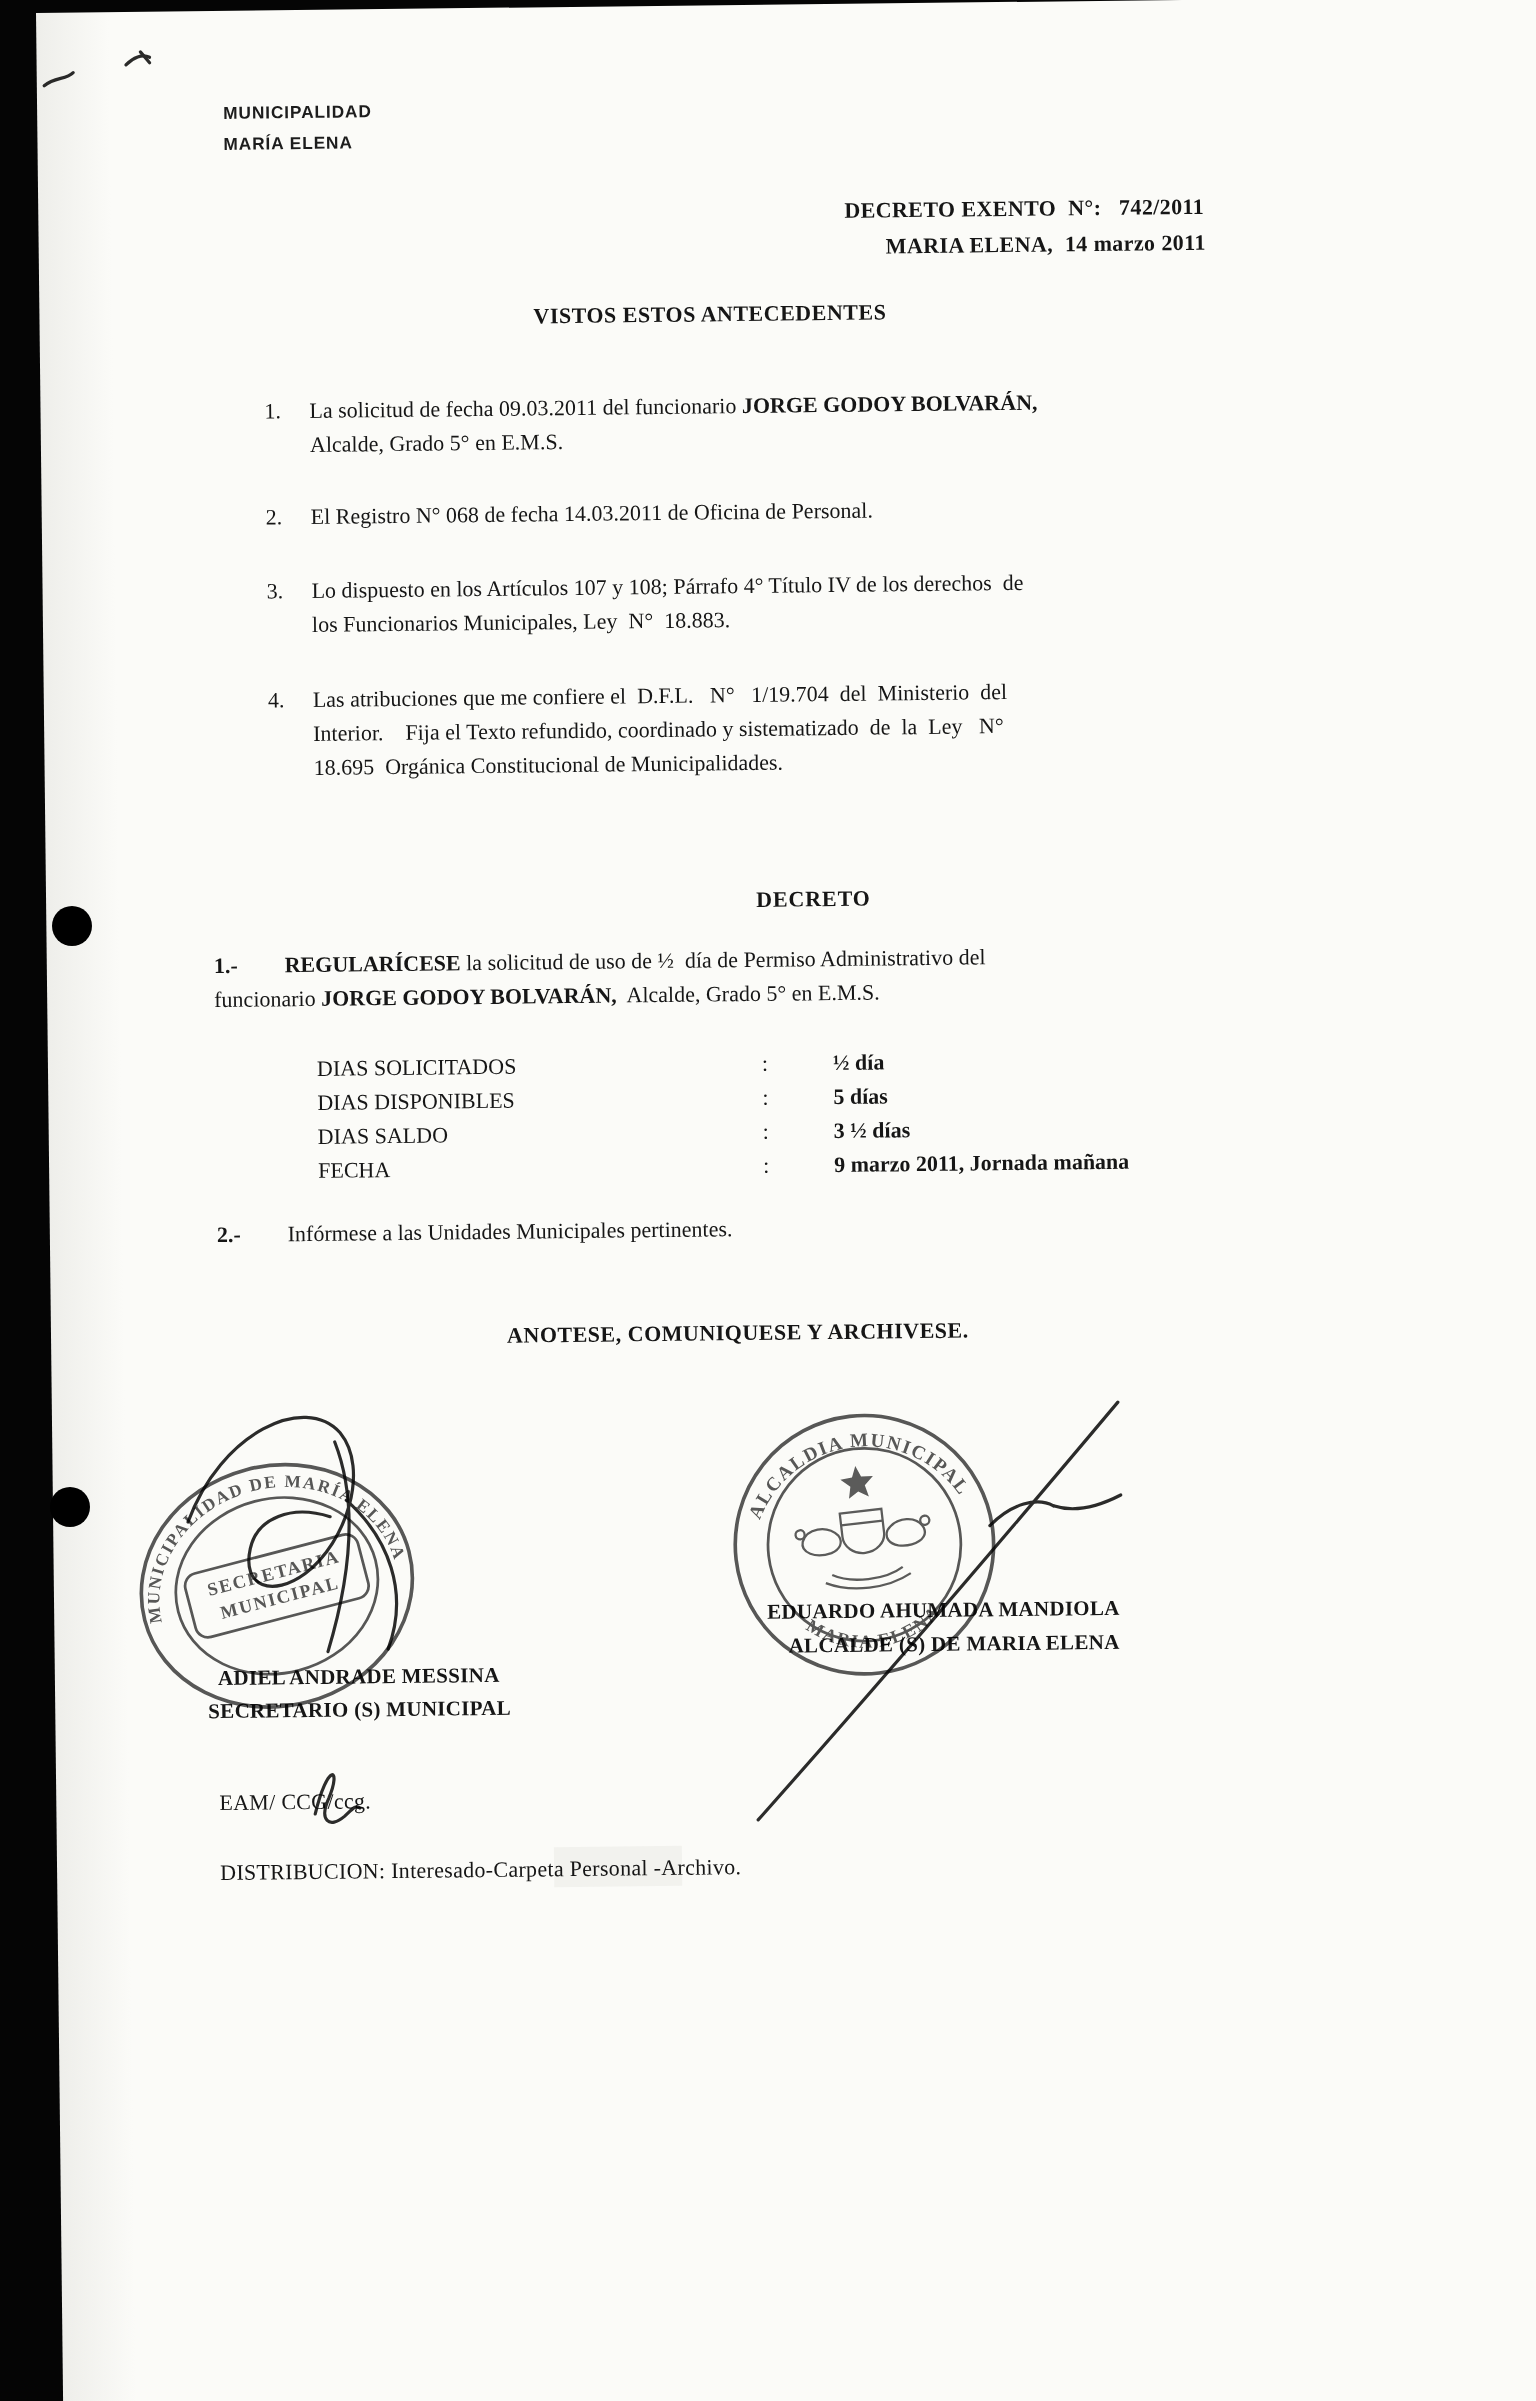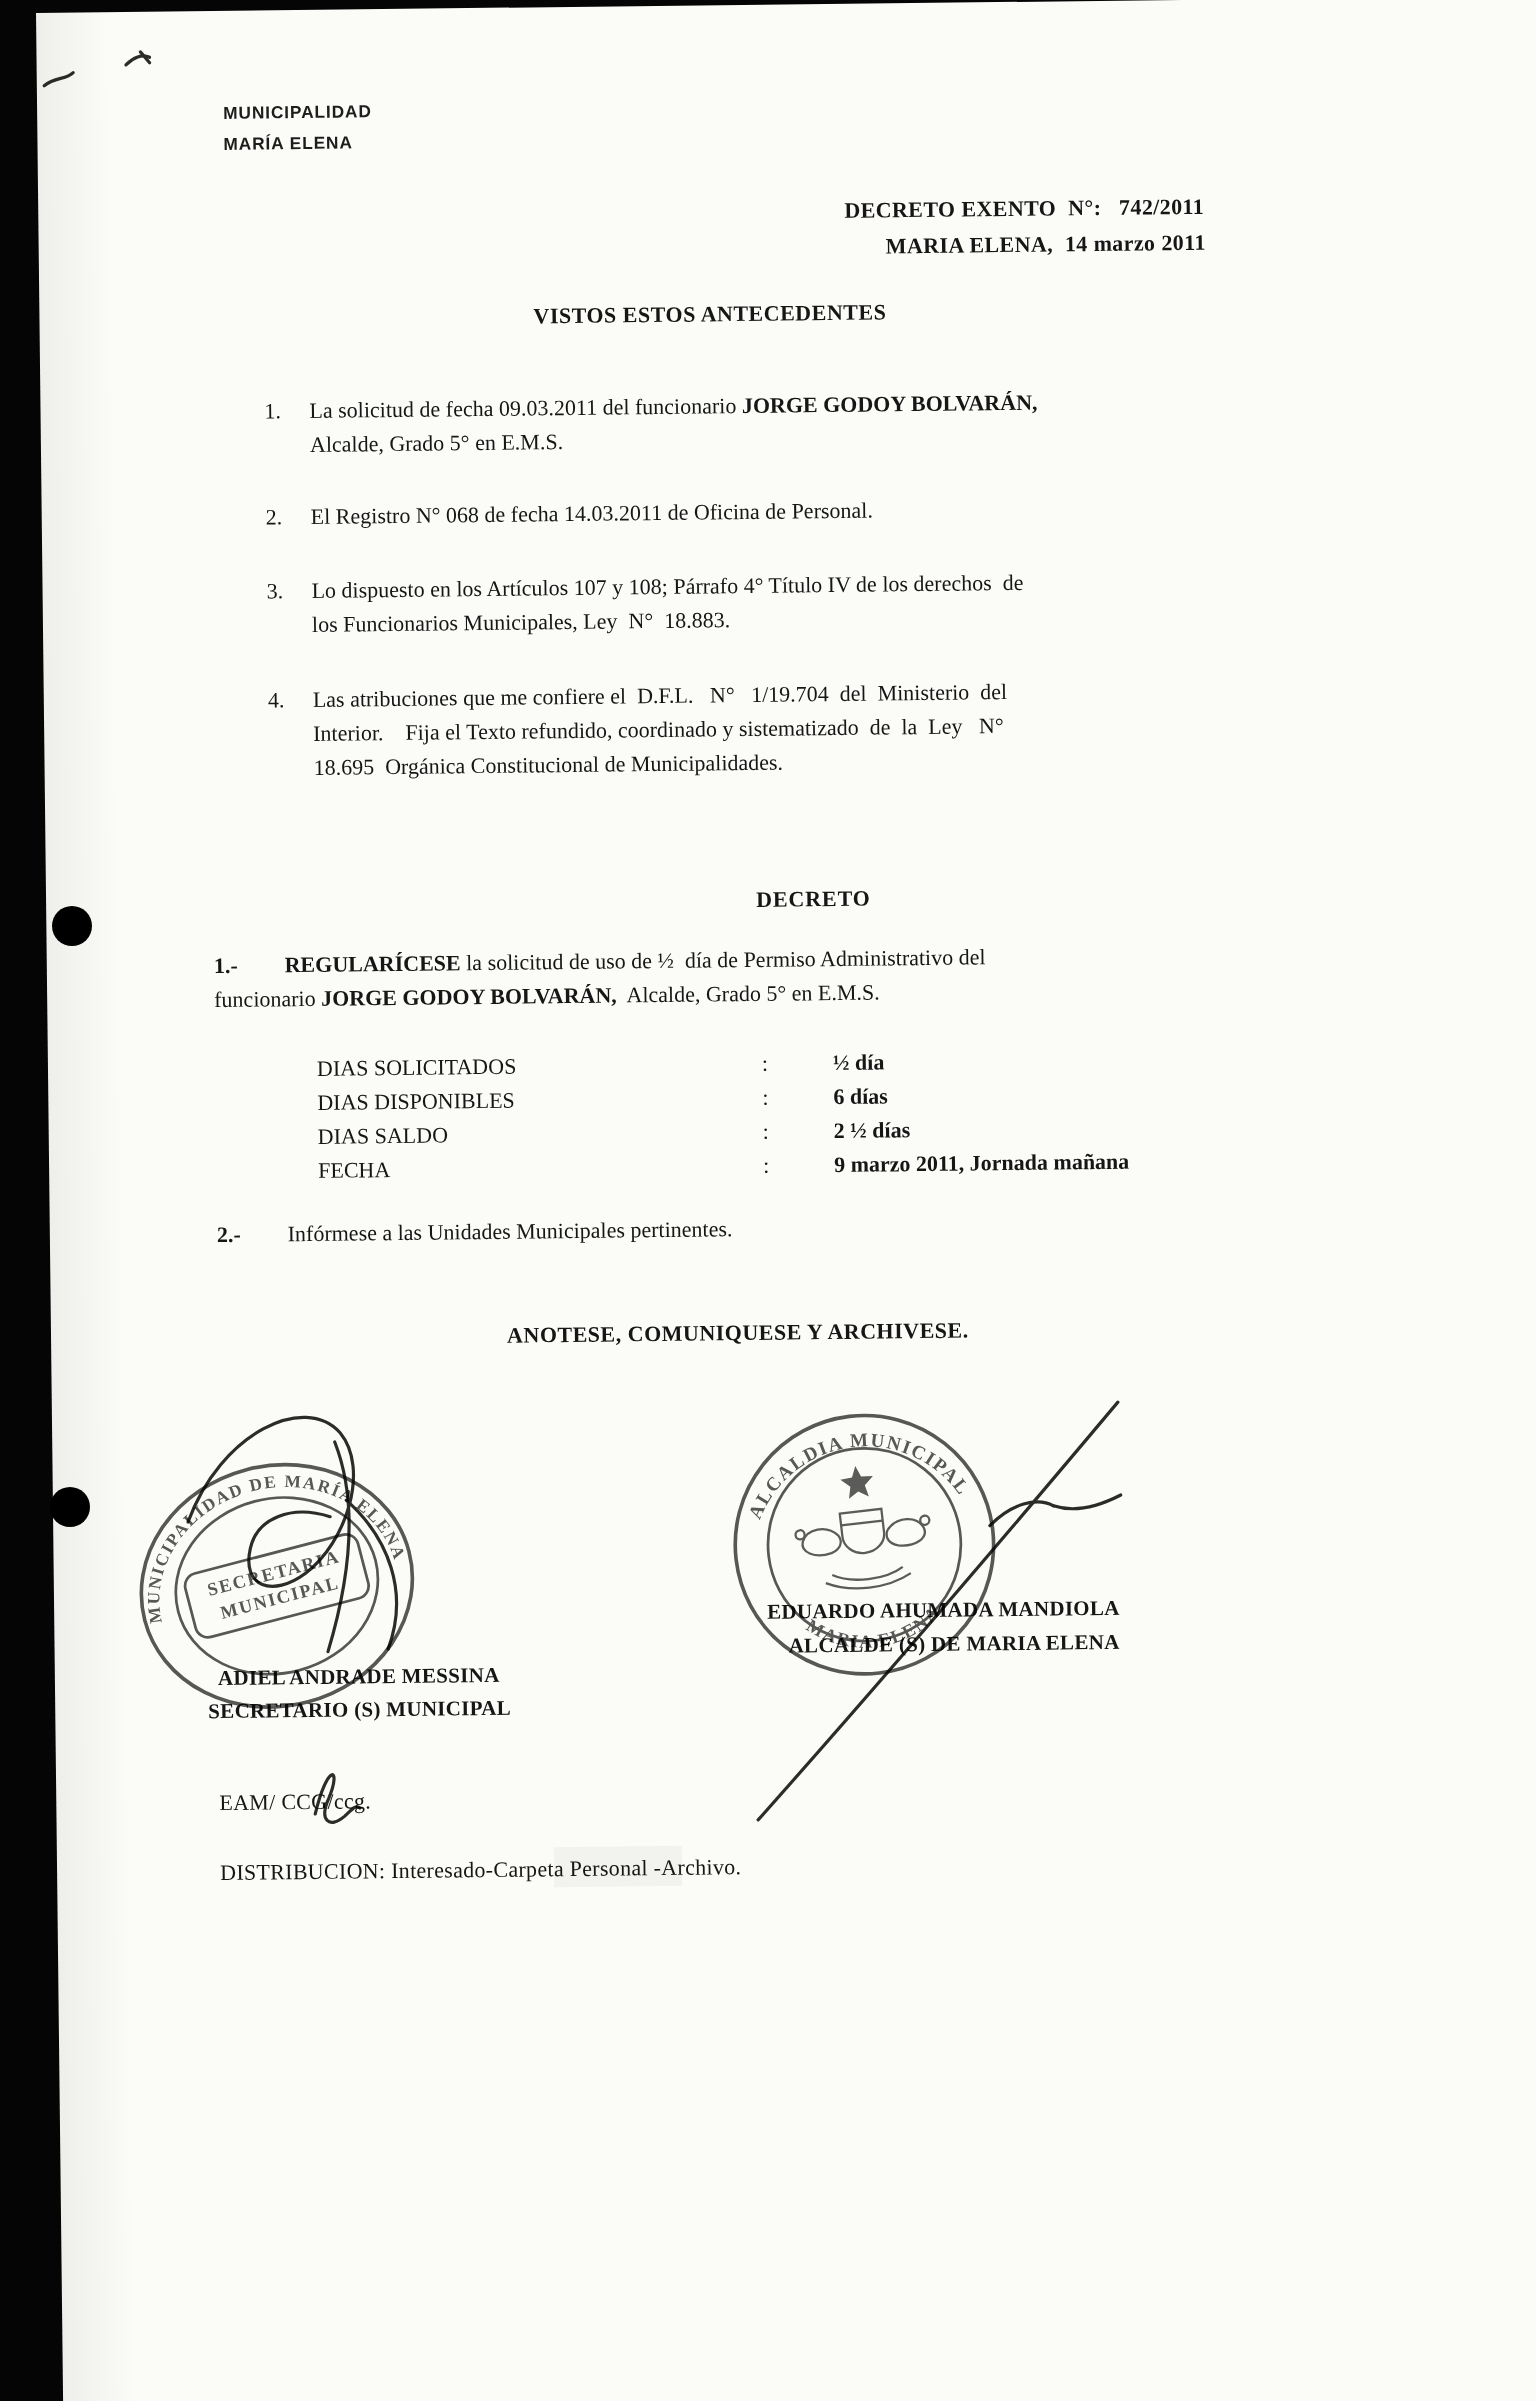--- a/index.html
+++ b/index.html
@@ -91,26 +91,26 @@
 
   <div class="dtable">
     <div class="drow">
       <span class="dlabel">DIAS SOLICITADOS</span>
       <span class="dsep">:</span>
       <span class="dval">½ día</span>
     </div>
     <div class="drow">
       <span class="dlabel">DIAS DISPONIBLES</span>
       <span class="dsep">:</span>
-      <span class="dval">6 días</span>
+      <span class="dval">5 días</span>
     </div>
     <div class="drow">
       <span class="dlabel">DIAS SALDO</span>
       <span class="dsep">:</span>
-      <span class="dval">2 ½ días</span>
+      <span class="dval">3 ½ días</span>
     </div>
     <div class="drow">
       <span class="dlabel">FECHA</span>
       <span class="dsep">:</span>
       <span class="dval">9 marzo 2011, Jornada mañana</span>
     </div>
   </div>
 
   <div class="abs body-text" style="left:167px;top:1207px;width:1184px"><span class="b">2.-</span><span class="gap52"></span><span>Infórmese a las Unidades Municipales pertinentes.</span></div>
 

